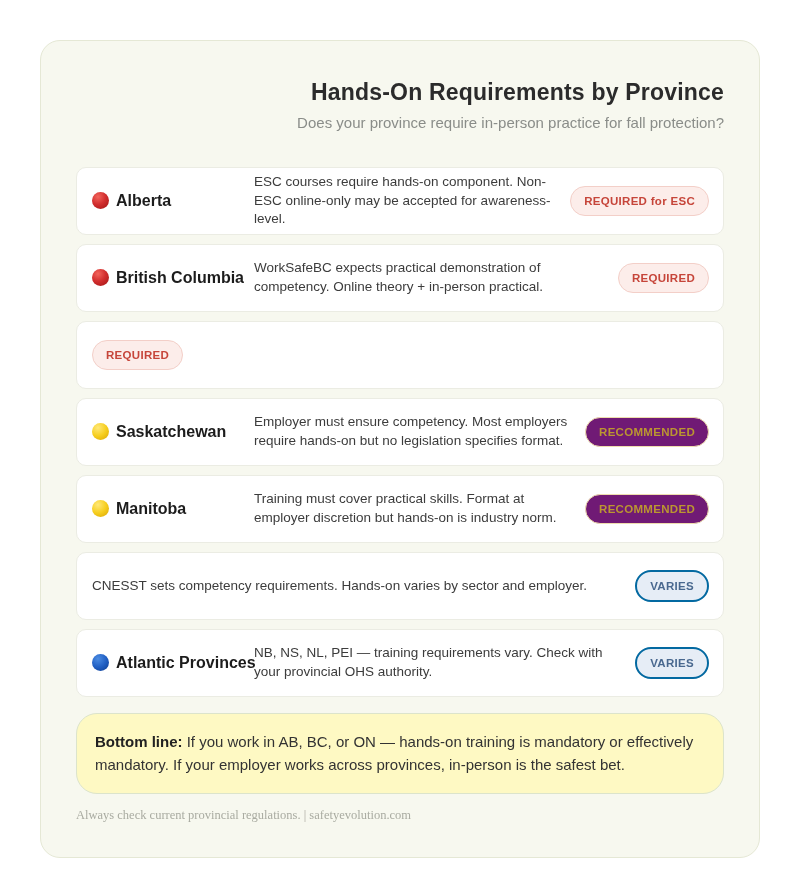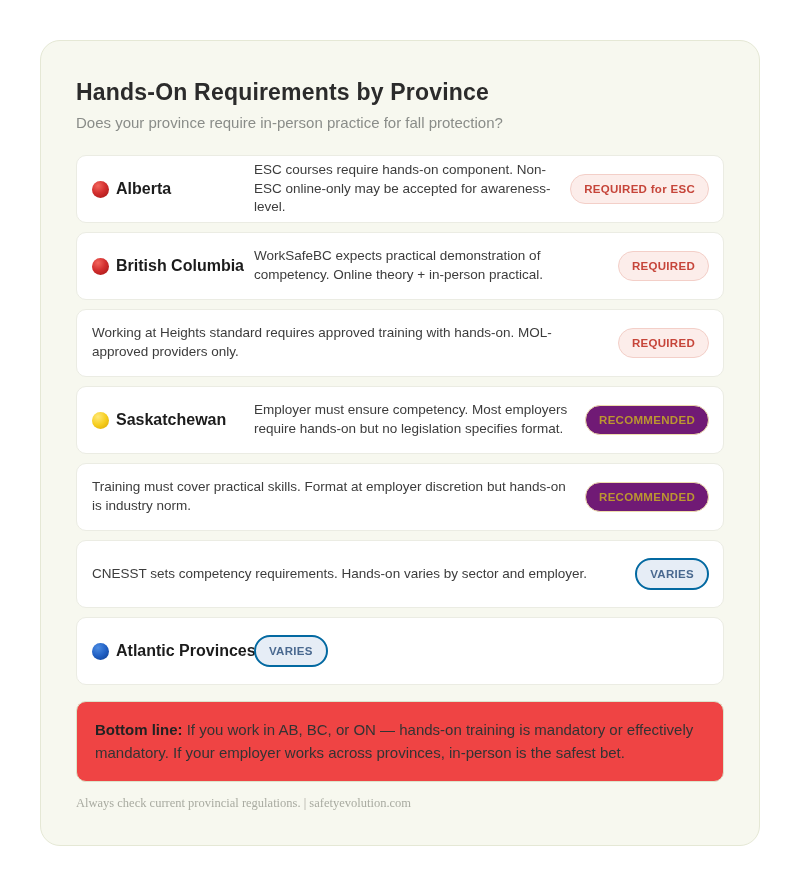--- a/index.html
+++ b/index.html
@@ -15,21 +15,21 @@
     padding: 40px;
   }
   .card {
     width: 720px;
     min-height: 798px;
     background: #f7f8ef;
     border: 1px solid #e5e8d5;
     border-radius: 20px;
     padding: 38px 35px 34px 35px;
   }
-  .header { text-align: left; margin-bottom: 24px; }
+  .header { text-align: right; margin-bottom: 36px; }
   .title {
     font-size: 23px;
     font-weight: 700;
     color: #2b2b2b;
     letter-spacing: 0.2px;
     margin-bottom: 8px;
   }
   .subtitle {
     font-size: 15px;
     color: #8a8d89;
@@ -41,21 +41,20 @@
     border-radius: 10px;
     height: 68px;
     display: flex;
     align-items: center;
     padding: 0 14px 0 15px;
   }
   .province-cell {
     width: 162px;
     flex: 0 0 162px;
     display: flex;
-    align-items: center;
     gap: 7px;
   }
   .dot {
     width: 17px;
     height: 17px;
     border-radius: 50%;
     flex: 0 0 17px;
   }
   .dot--red    { background: radial-gradient(circle at 35% 28%, #f2655c 0%, #d32f2f 45%, #a01212 100%); }
   .dot--yellow { background: radial-gradient(circle at 35% 28%, #ffe878 0%, #f6ce1f 50%, #d9a400 100%); }
@@ -80,23 +79,23 @@
     letter-spacing: 0.3px;
     padding: 8px 13px;
     border-radius: 999px;
     white-space: nowrap;
   }
   .badge--required    { color: #c6453a; background: #fcedea; border: 1px solid #f3cfc8; }
   .badge--recommended { color: #bb9631; background: #701a75; border: 1px solid #eeddad; }
   .badge--varies      { color: #49688f; background: #e6edf6; border: 2px solid #0369a1; }
   .bottom-box {
     margin-top: 16px;
-    background: #ef4444;
+    background: #fef9c3;
     border: 1px solid #dce4cb;
-    border-radius: 10px;
+    border-radius: 21px;
     padding: 16px 18px;
     font-size: 15px;
     line-height: 1.55;
     color: #333333;
   }
   .bottom-box b { color: #222222; }
   .footer {
     margin-top: 14px;
     font-size: 12.5px;
     color: #a9aba1;
@@ -127,48 +126,52 @@
       <div class="row">
         <div class="province-cell">
           <span class="dot dot--red"></span>
           <span class="province-name">British Columbia</span>
         </div>
         <div class="row-desc">WorkSafeBC expects practical demonstration of competency. Online theory + in-person practical.</div>
         <div class="badge badge--required">REQUIRED</div>
       </div>
 
       <div class="row">
-        <div class="row-desc">Working at Heights standard requires approved training with hands-on. MOL-approved providers only.</div>
         <div class="badge badge--required">REQUIRED</div>
       </div>
 
       <div class="row">
         <div class="province-cell">
           <span class="dot dot--yellow"></span>
           <span class="province-name">Saskatchewan</span>
         </div>
         <div class="row-desc">Employer must ensure competency. Most employers require hands-on but no legislation specifies format.</div>
         <div class="badge badge--recommended">RECOMMENDED</div>
       </div>
 
       <div class="row">
+        <div class="province-cell">
+          <span class="dot dot--yellow"></span>
+          <span class="province-name">Manitoba</span>
+        </div>
         <div class="row-desc">Training must cover practical skills. Format at employer discretion but hands-on is industry norm.</div>
         <div class="badge badge--recommended">RECOMMENDED</div>
       </div>
 
       <div class="row">
         <div class="row-desc">CNESST sets competency requirements. Hands-on varies by sector and employer.</div>
         <div class="badge badge--varies">VARIES</div>
       </div>
 
       <div class="row">
         <div class="province-cell">
           <span class="dot dot--blue"></span>
           <span class="province-name">Atlantic Provinces</span>
         </div>
+        <div class="row-desc">NB, NS, NL, PEI — training requirements vary. Check with your provincial OHS authority.</div>
         <div class="badge badge--varies">VARIES</div>
       </div>
     </div>
 
     <div class="bottom-box">
       <b>Bottom line:</b> 
       <span>If you work in AB, BC, or ON — hands-on training is mandatory or effectively mandatory. If your employer works across provinces, in-person is the safest bet.</span>
     </div>
 
     <div class="footer">Always check current provincial regulations. | safetyevolution.com</div>

